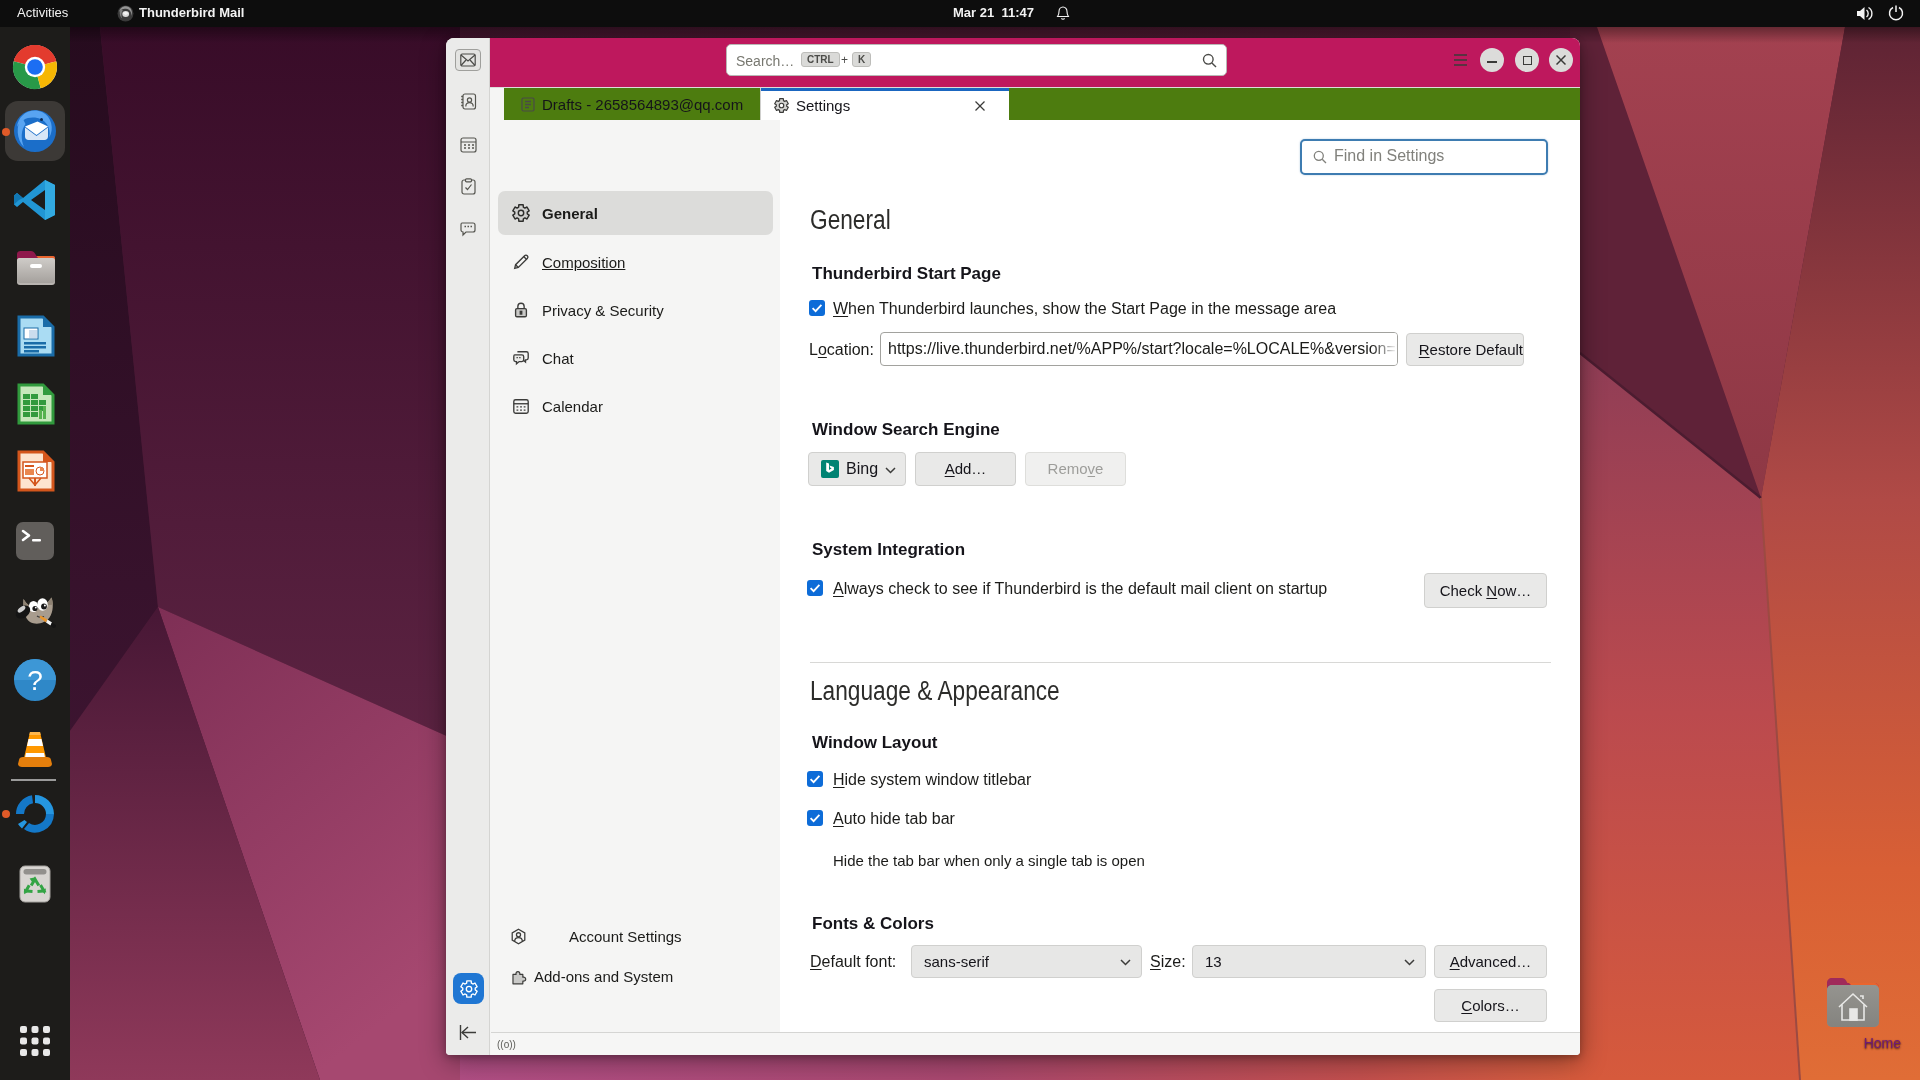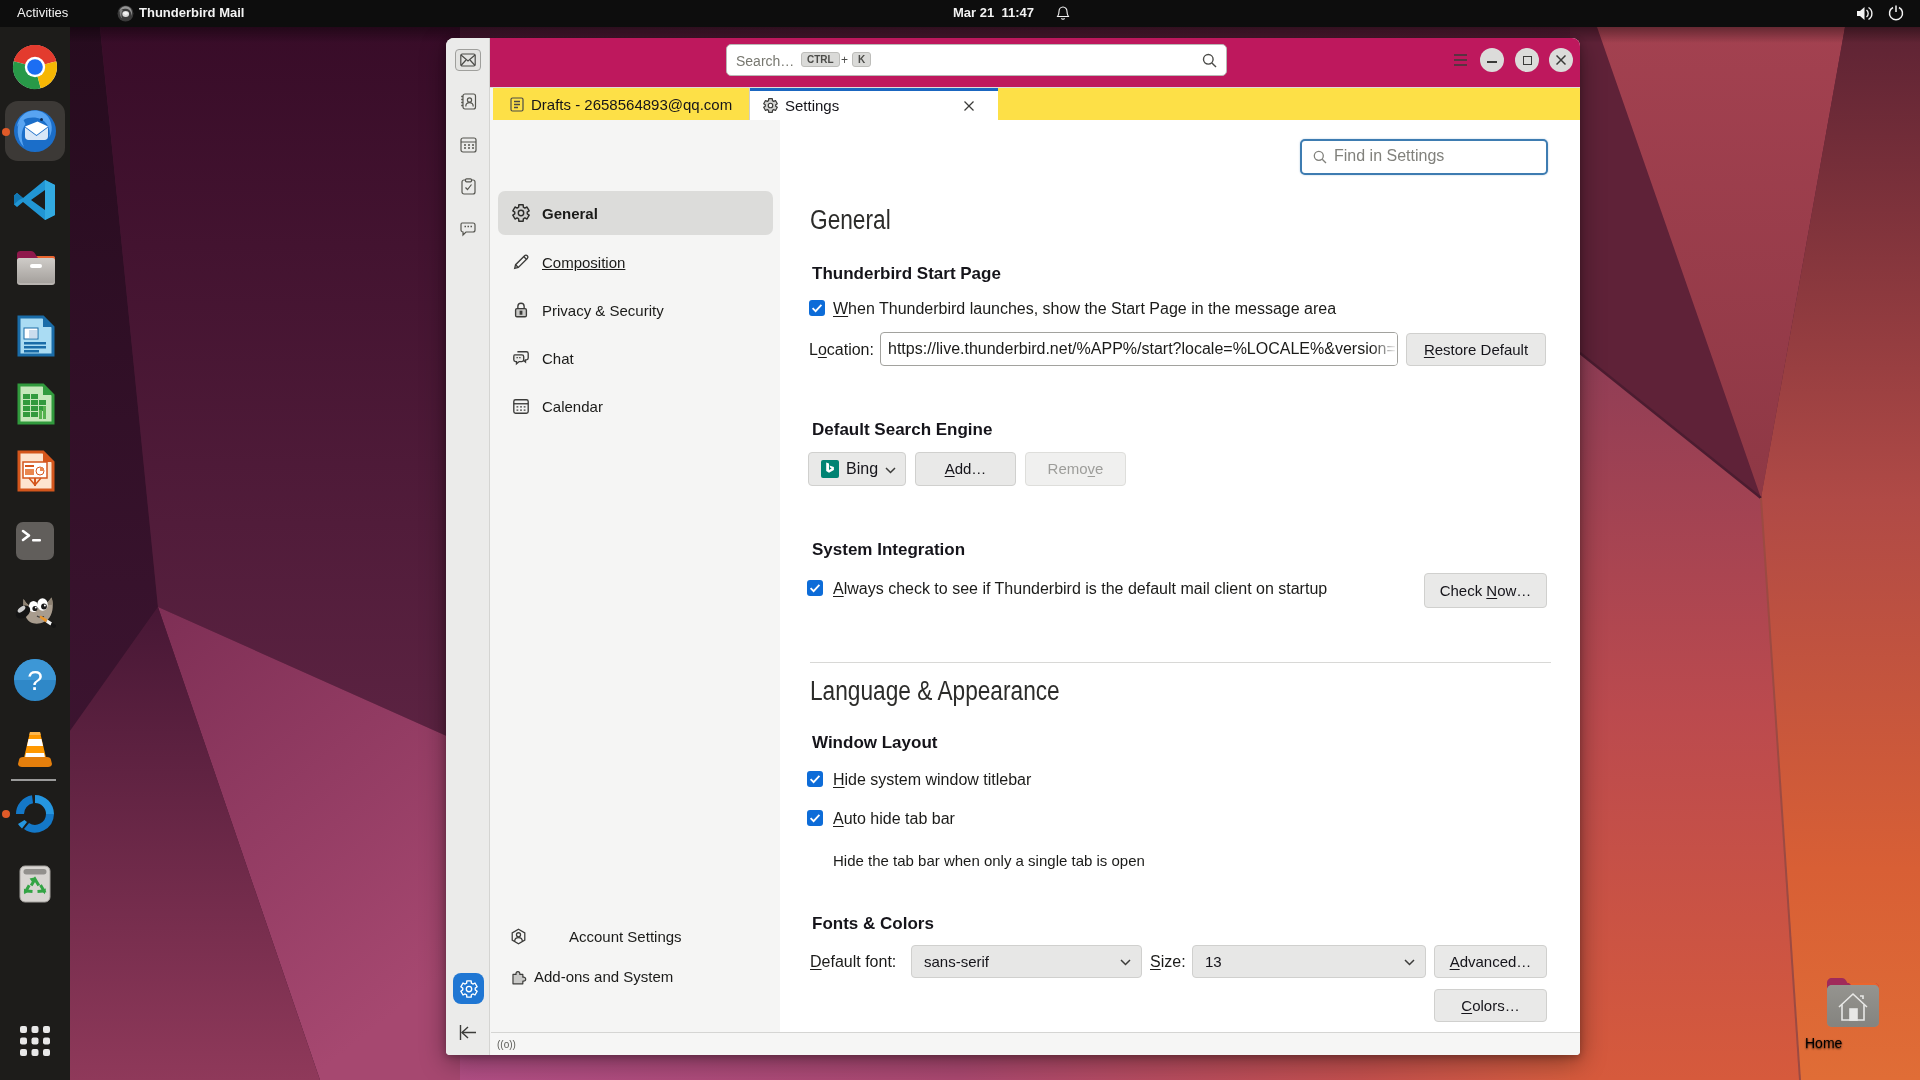--- a/index.html
+++ b/index.html
@@ -11,21 +11,21 @@
 #topbar .appname { position:absolute; left:139px; top:5px; font-weight:bold; }
 #topbar .clock { position:absolute; left:953px; top:5px; font-weight:bold; }
 
 #dock { position:absolute; left:0; top:27px; width:70px; height:1053px; background:#1d1c1a; z-index:40; }
 .dicon { position:absolute; left:11px; width:48px; height:48px; }
 
 #win { position:absolute; left:446px; top:38px; width:1134px; height:1017px; background:#f5f5f4; border-radius:8px 8px 4px 4px; box-shadow:0 7px 26px rgba(0,0,0,.38), 0 2px 7px rgba(0,0,0,.25); z-index:30; overflow:hidden; }
 #rail { position:absolute; left:0; top:0; width:44px; height:1017px; background:#ebebea; border-right:1px solid #d4d4d2; }
 #header { position:absolute; left:44px; top:0; width:1090px; height:50px; background:#be185d; border-bottom:1px solid #dddddb; }
 #searchbox { position:absolute; left:236px; top:6px; width:501px; height:32px; background:#ffffff; border:1px solid #b8b8b5; border-radius:5px; }
-#tabbar { position:absolute; left:47px; top:50px; width:1090px; height:32px; background:#fde047; }
+#tabbar { position:absolute; left:58px; top:50px; width:1090px; height:32px; background:#4d7c0f; }
 #sidebar { position:absolute; left:44px; top:82px; width:290px; height:912px; background:#f5f5f4; }
 #content { position:absolute; left:334px; top:82px; width:800px; height:912px; background:#ffffff; overflow:hidden; }
 #statusbar { position:absolute; left:45px; top:994px; width:1089px; height:23px; background:#f6f6f5; border-top:1px solid #d5d5d3; font-size:12px; color:#5c5c58; }
 
 .navitem { position:absolute; left:8px; width:275px; height:44px; border-radius:7px; font-size:15px; color:#1b1b19; display:flex; align-items:center; }
 .navitem svg { margin-left:14px; }
 .navitem span { margin-left:12px; }
 
 .h1 { position:absolute; left:30px; font-size:27px; font-weight:400; color:#2c2c2a; transform:scaleX(0.84); transform-origin:0 50%; white-space:nowrap; }
 .h2 { position:absolute; left:32px; font-size:17px; font-weight:bold; color:#15141a; }
@@ -459,23 +459,23 @@
           <path d="M2.6 7.2 L5.6 10.2 L11.4 3.8"></path>
         </svg>
       </div>
     <div class="lbl" style="left:53px;top:180px;"><u>W</u>hen Thunderbird launches, show the Start Page in the message area</div>
 
     <div class="lbl" style="left:29px;top:221px;">L<u>o</u>cation:</div>
     <div style="position:absolute;left:100px;top:212px;width:518px;height:34px;border:1px solid #a2a29e;border-radius:4px;background:#fff;overflow:hidden;">
       <span style="position:absolute;left:7px;top:7px;font-size:16px;color:#1b1b19;white-space:nowrap;">https://live.thunderbird.net/%APP%/start?locale=%LOCALE%&amp;version=%VERSION%</span>
       <div style="position:absolute;right:0;top:0;width:26px;height:32px;background:linear-gradient(90deg, rgba(255,255,255,0), #fff);"></div>
     </div>
-    <div class="btn" style="left:626px;top:213px;width:140px;height:33px;line-height:31px;"><u>R</u>estore Default</div>
-
-    <div class="h2" style="top:300px;">Default Search Engine</div>
+    <div class="btn" style="left:626px;top:213px;width:118px;height:33px;line-height:31px;text-align:right;"><u>R</u>estore Default</div>
+
+    <div class="h2" style="top:300px;">Window Search Engine</div>
     <div class="btn" style="left:28px;top:332px;width:98px;height:34px;">
       <div style="position:absolute;left:12px;top:7px;width:18px;height:18px;background:#008373;border-radius:2px;">
         <svg width="18" height="18" viewBox="0 0 18 18">
             <path d="M5.2 2.6 L8 3.6 L8 9.9 L10.7 8.35 L9.3 7.7 L8.45 5.5 L12.9 7.1 L12.9 9.9 L8 12.7 L5.2 11.1 Z" fill="#fff"></path>
           </svg>
       </div>
       <span style="position:absolute;left:37px;top:7px;font-size:16px;">Bing</span>
       <svg style="position:absolute;right:9px;top:14px" width="11" height="7" viewBox="0 0 11 7" fill="none" stroke="#3c3c3a" stroke-width="1.5">
           <path d="M1 1 L5.5 5.5 L10 1"></path>
         </svg>
@@ -545,14 +545,14 @@
           <stop offset="1" stop-color="#84837f"></stop>
     </linearGradient>
       </defs>
     <g fill="none" stroke="#e8e8e6" stroke-width="1.6">
       <path d="M14 32 L28 19 L42 32"></path>
       <path d="M17 29.5 L17 45 L39 45 L39 29.5"></path>
       <path d="M38 24 L38 21 L35 21"></path>
       <rect x="25" y="34" width="7" height="11" fill="#e8e8e6"></rect>
     </g>
   </svg>
-  <div style="position:absolute;left:-20px;top:60px;width:96px;text-align:left;font-size:14px;color:#000000;text-shadow:0 1px 2px rgba(0,0,0,.8);">Home</div>
+  <div style="position:absolute;left:-20px;top:60px;width:96px;text-align:right;font-size:14px;color:#701a75;text-shadow:0 1px 2px rgba(0,0,0,.8);">Home</div>
 </div>
 
 </body></html>

